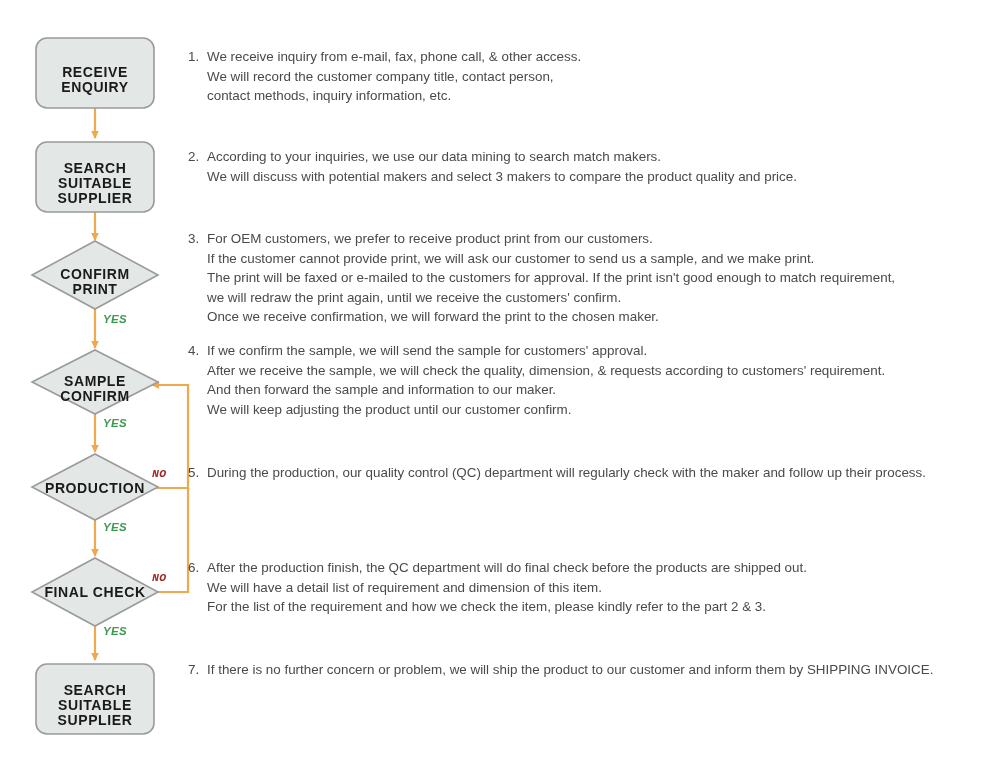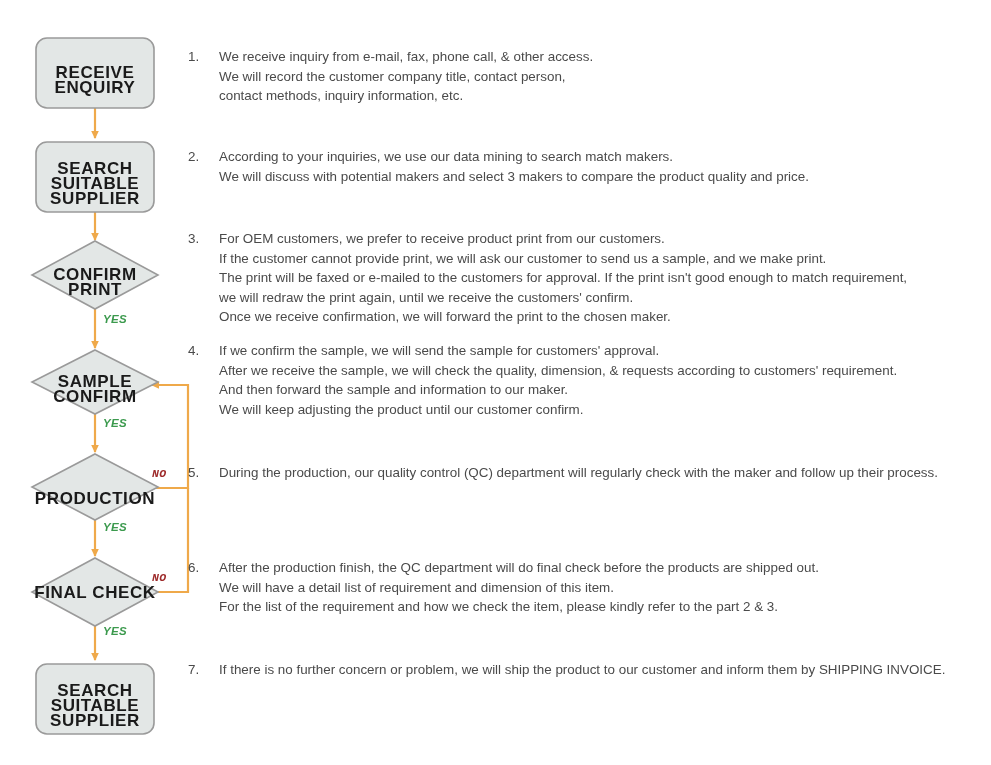--- a/index.html
+++ b/index.html
@@ -26,21 +26,21 @@
     left: 0;
     top: 0;
     width: 260px;
     height: 765px;
   }
   .node-label {
     position: absolute;
     text-align: center;
     font-family: "Liberation Sans", sans-serif;
     font-weight: bold;
-    font-size: 17px;
+    font-size: 14px;
     letter-spacing: 0.6px;
     color: #1a1a1a;
     line-height: 15px;
     pointer-events: none;
     white-space: pre-line;
   }
   .edge-label {
     position: absolute;
     font-family: "Liberation Sans", sans-serif;
     font-weight: bold;
@@ -61,21 +61,20 @@
     display: flex;
     align-items: flex-start;
   }
   .step-num {
     width: 19px;
     flex: 0 0 19px;
     text-align: left;
   }
   .step-lines {
     flex: 1 1 auto;
-    margin-left: 12px;
   }
   .step-lines div {
     white-space: nowrap;
   }
 </style>
 </head>
 <body>
 
 <div id="canvas">
 
@@ -113,21 +112,21 @@
     </g>
   </svg>
 
   <div class="node-label" style="left:36px; top:65px; width:118px;">RECEIVE  ENQUIRY</div>
   <div class="node-label" style="left:36px; top:161px; width:118px;">SEARCH  SUITABLE
 SUPPLIER</div>
   <div class="node-label" style="left:36px; top:267px; width:118px;">CONFIRM
 PRINT</div>
   <div class="node-label" style="left:36px; top:374px; width:118px;">SAMPLE
 CONFIRM</div>
-  <div class="node-label" style="left:26px; top:481px; width:138px;margin-top:10px;">PRODUCTION</div>
+  <div class="node-label" style="left:26px; top:481px; width:138px;">PRODUCTION</div>
   <div class="node-label" style="left:26px; top:585px; width:138px;">FINAL  CHECK</div>
   <div class="node-label" style="left:36px; top:683px; width:118px;">SEARCH  SUITABLE
 SUPPLIER</div>
 
   <div class="edge-label yes" style="left:103px; top:313px;">YES</div>
   <div class="edge-label yes" style="left:103px; top:417px;">YES</div>
   <div class="edge-label no" style="left:152px; top:467px;">NO</div>
   <div class="edge-label yes" style="left:103px; top:521px;">YES</div>
   <div class="edge-label no" style="left:152px; top:571px;">NO</div>
   <div class="edge-label yes" style="left:103px; top:625px;">YES</div>

